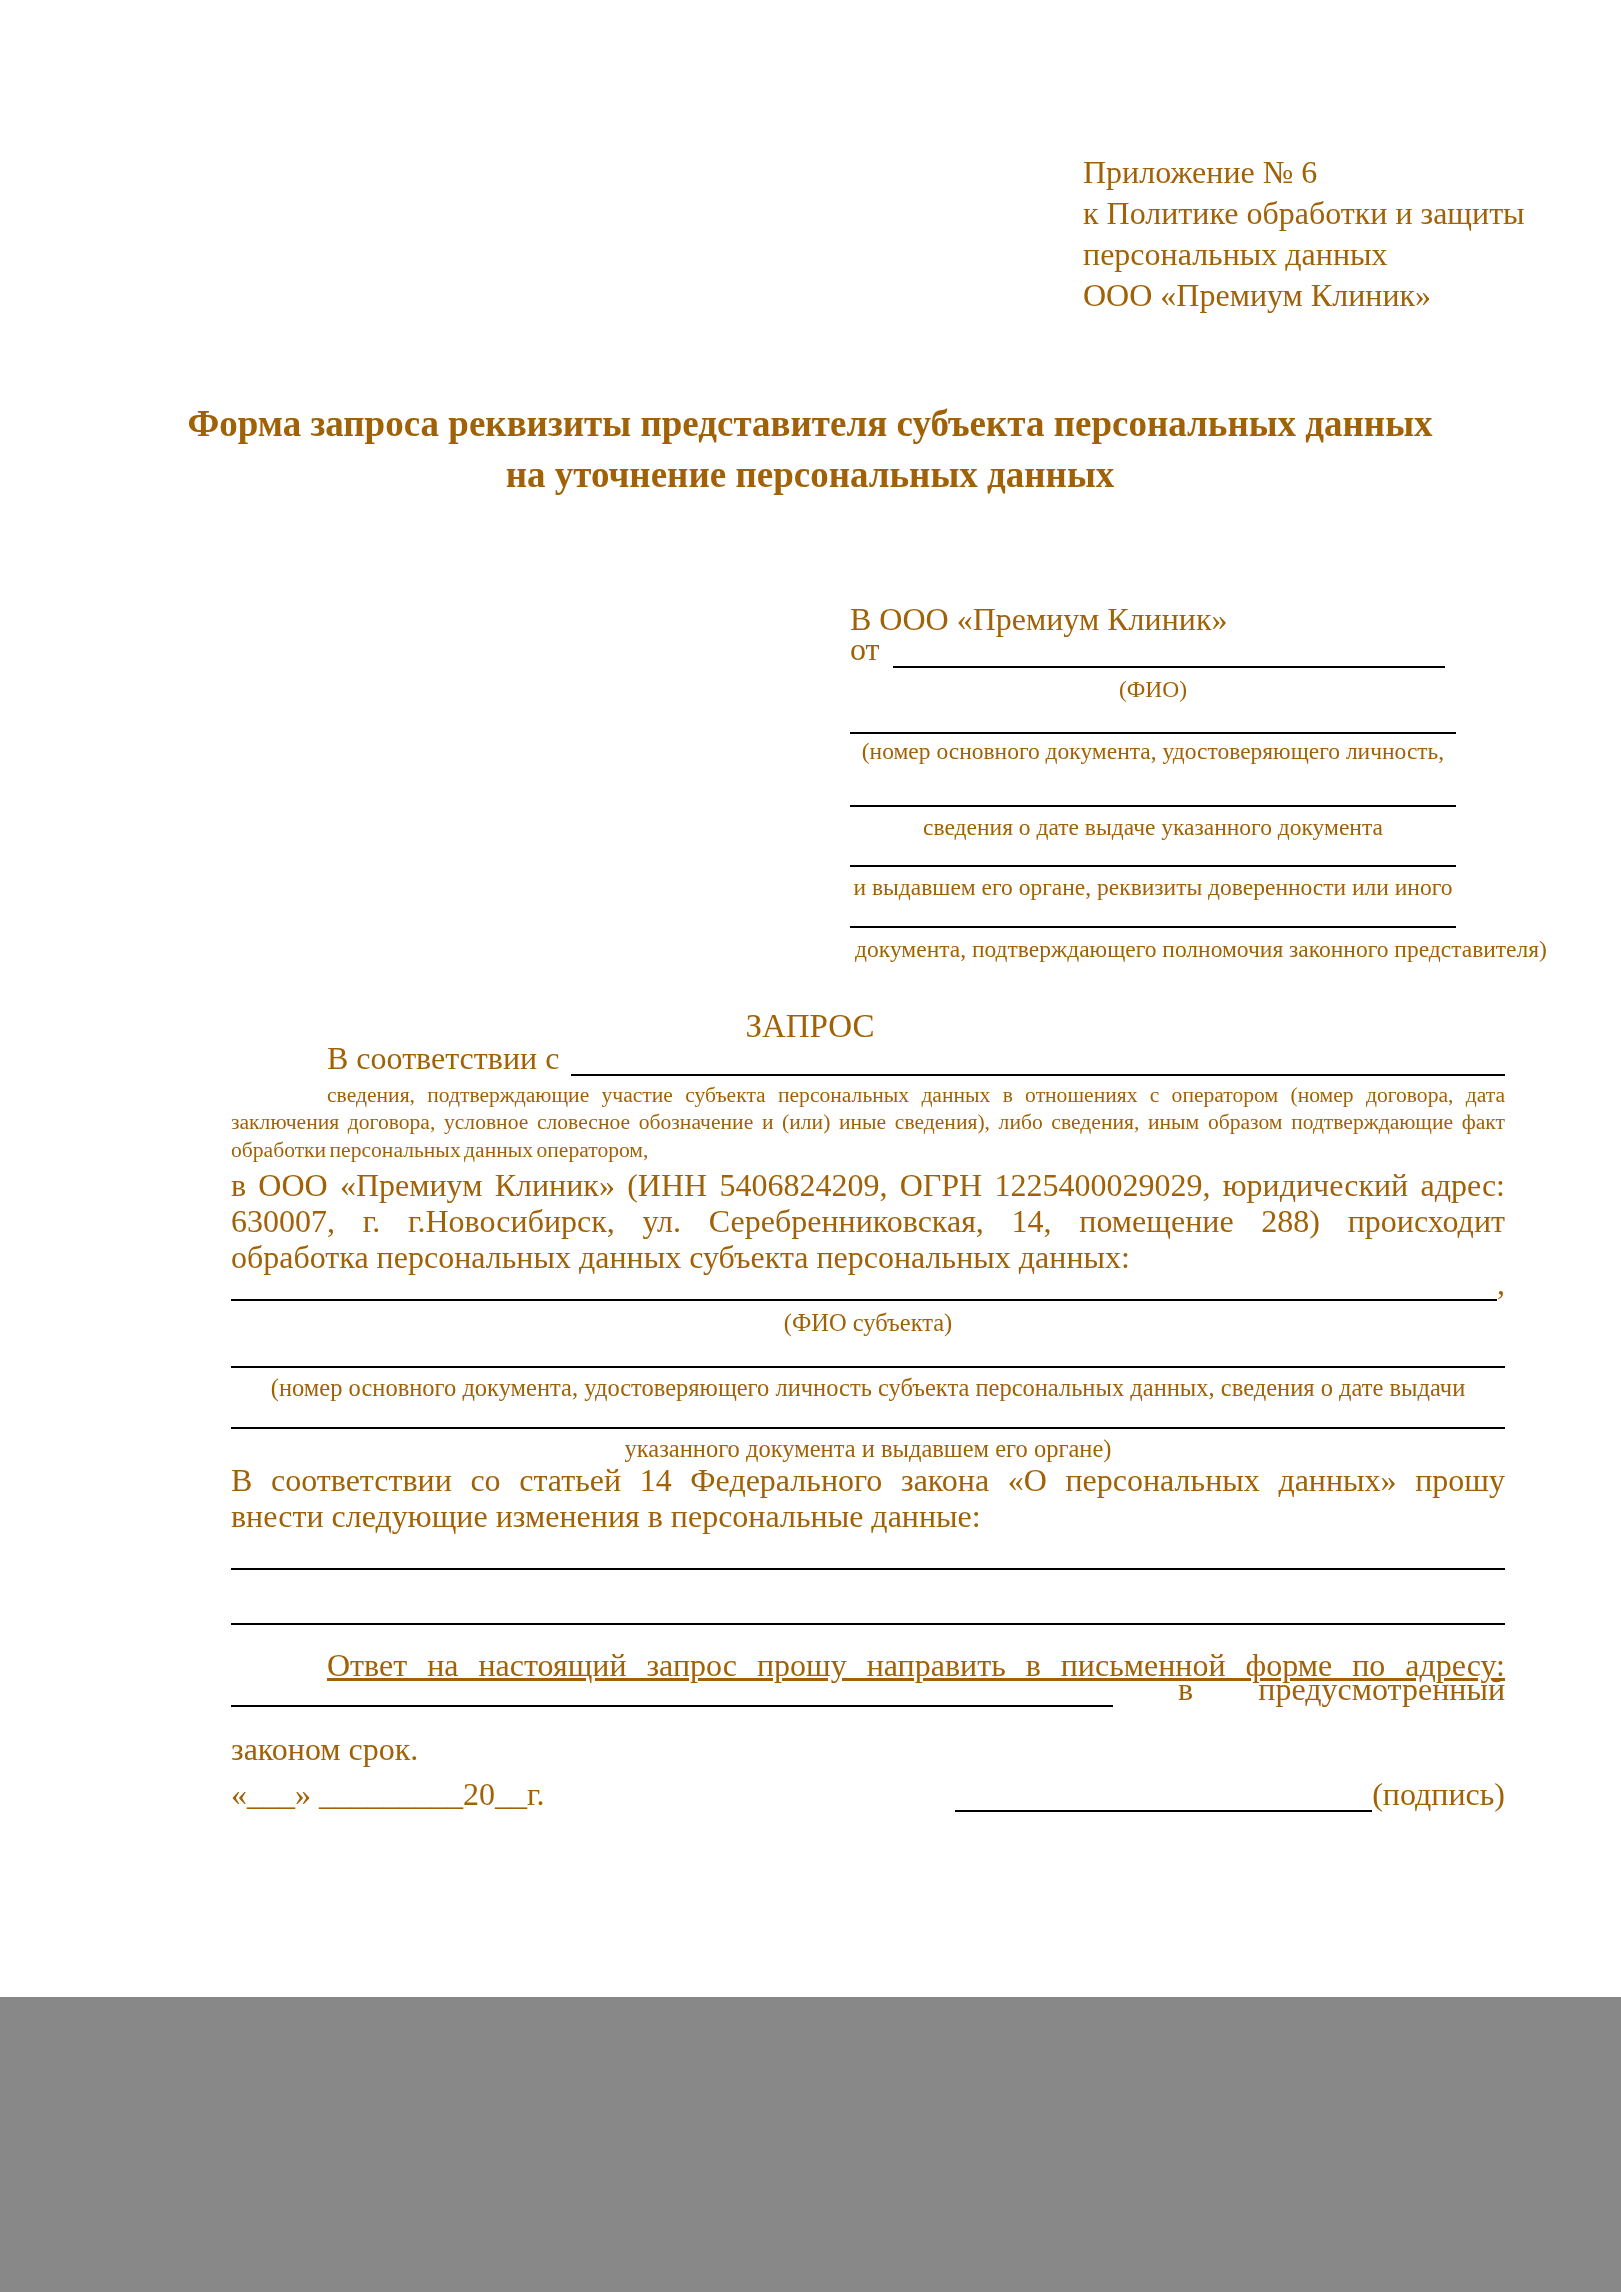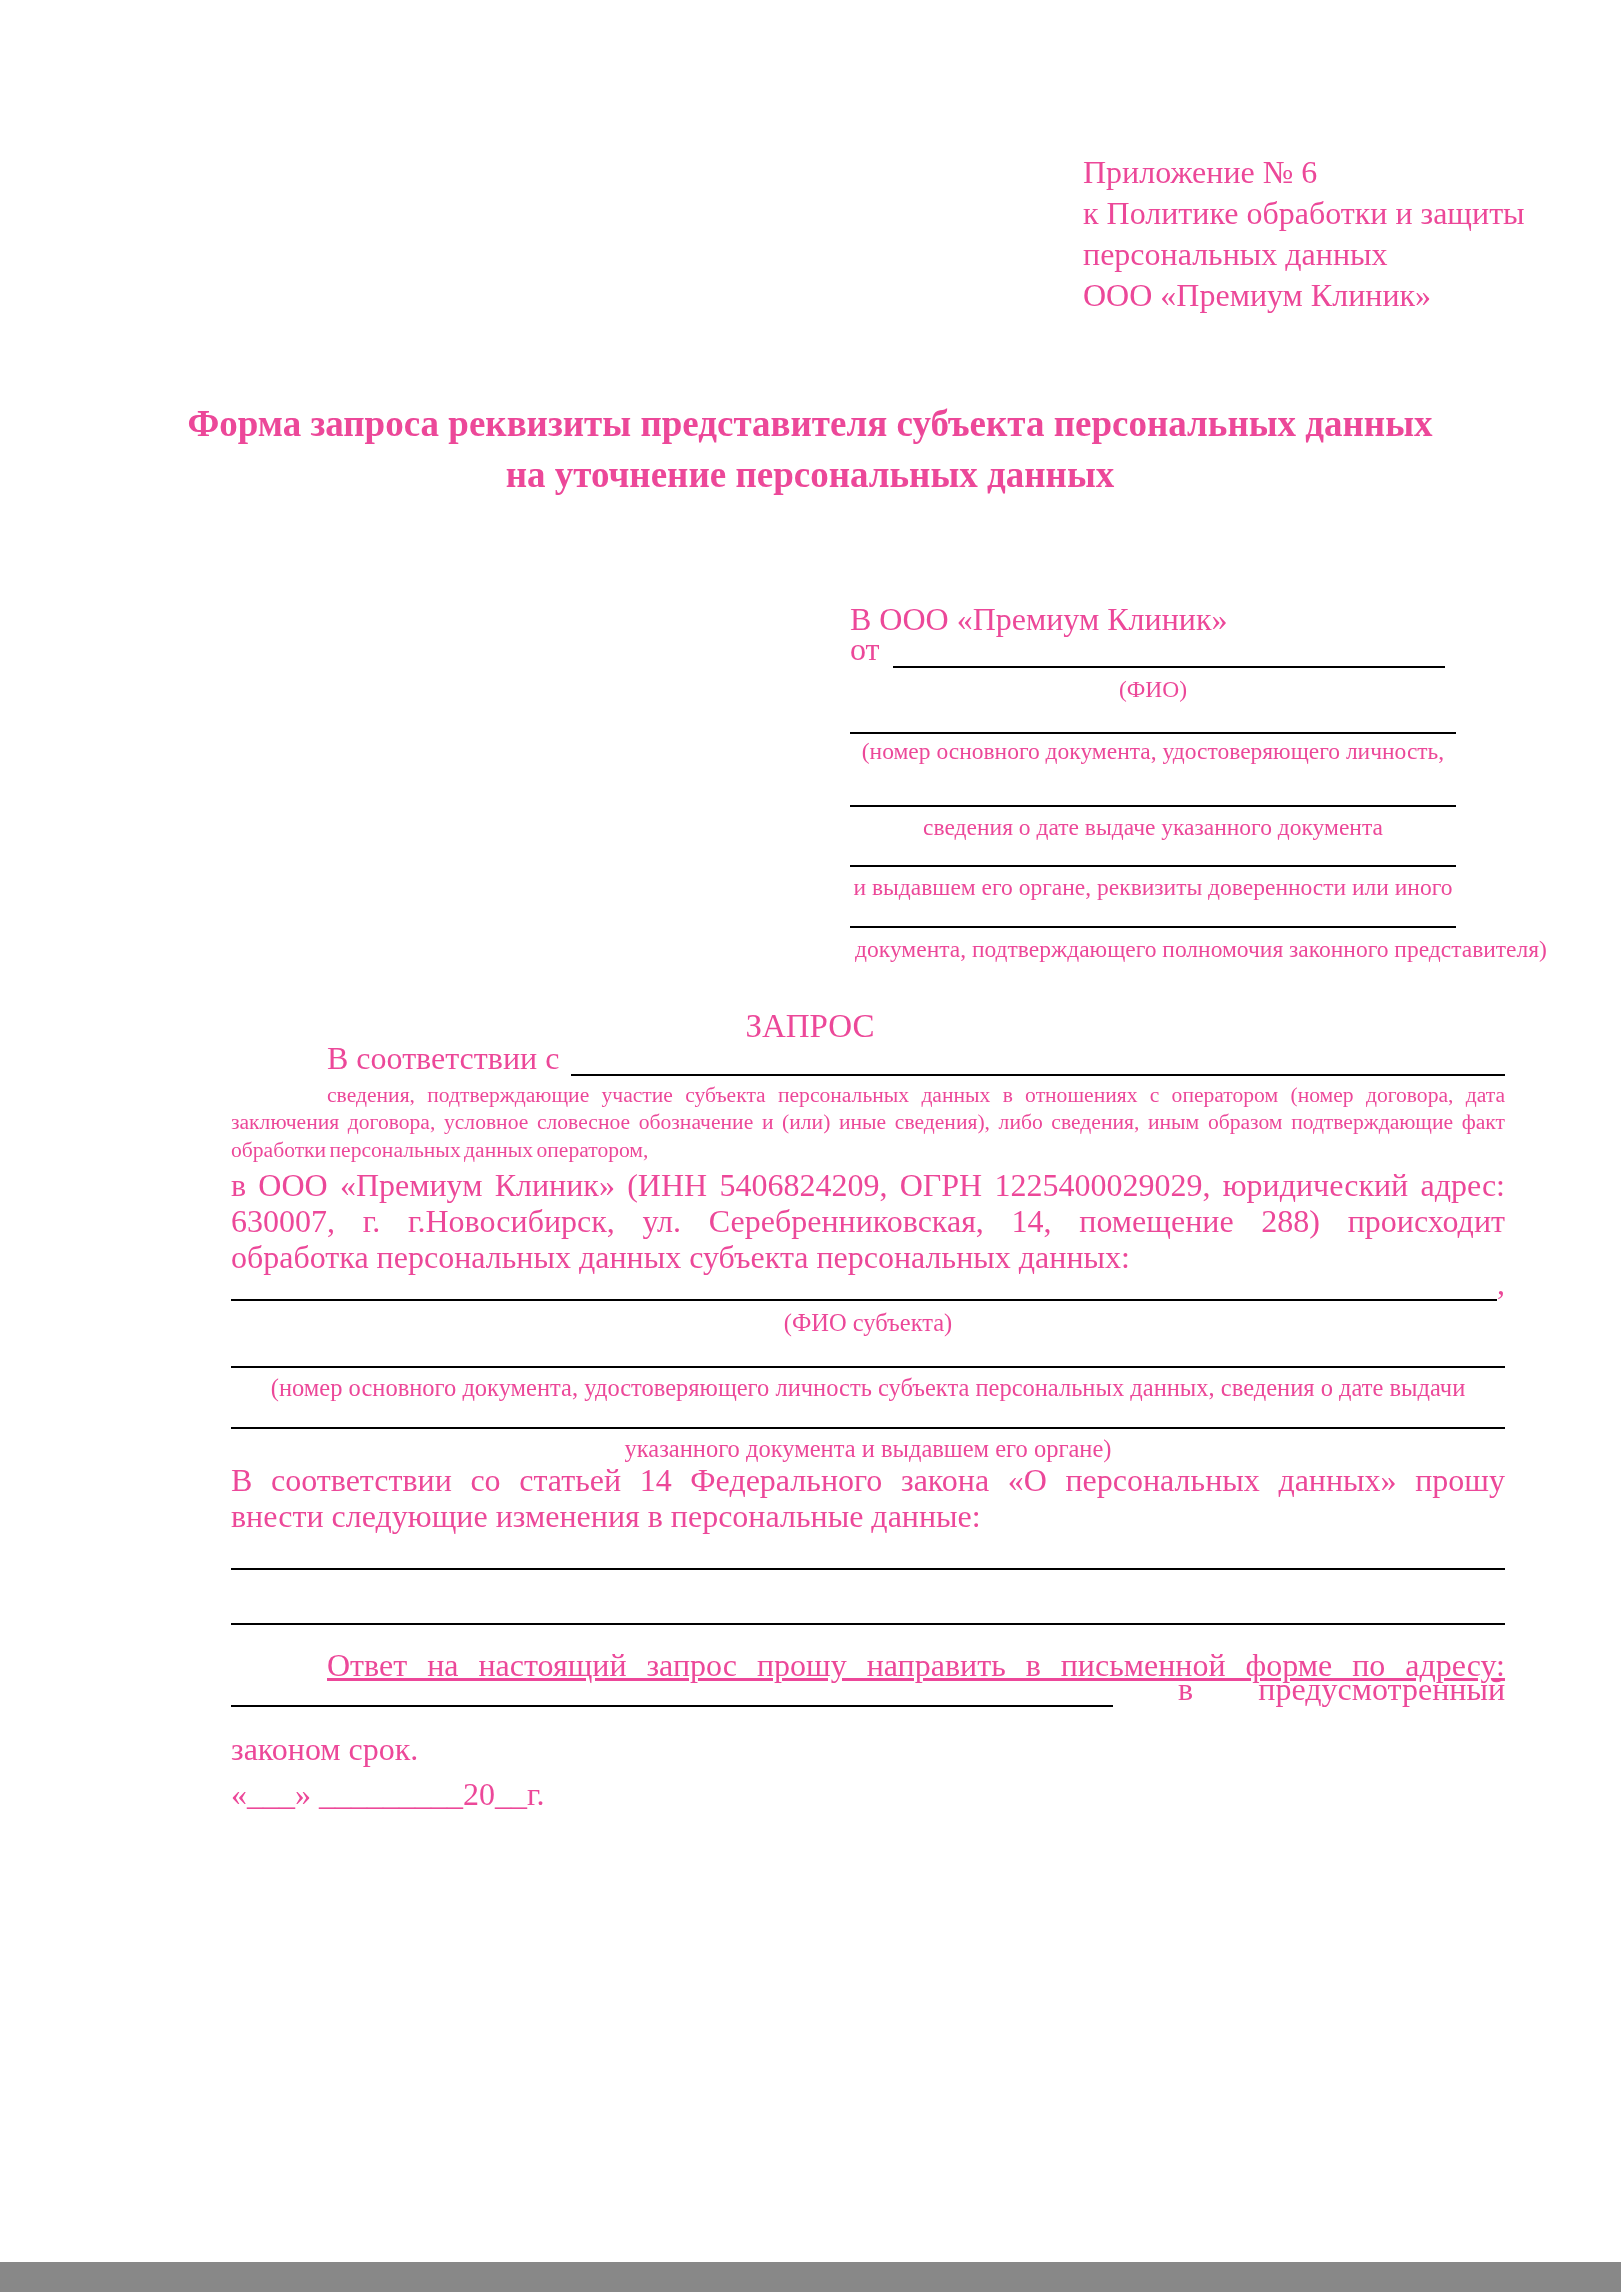--- a/index.html
+++ b/index.html
@@ -1,21 +1,21 @@
 <!DOCTYPE html>
 <html><head>
 <meta charset="utf-8">
 <style>
   html,body { margin:0; padding:0; background:#888; }
   .page {
     position:relative;
-    width:1621px; height:2262px;
+    width:1621px; height:1997px;
     margin:0 auto;
     background:#ffffff;
-    color:#ec4899;
+    color:#a16207;
     font-family:"Liberation Serif","DejaVu Serif",serif;
     overflow:hidden;
   }
   .abs { position:absolute; }
   .body-text { font-size:32px; line-height:36px; }
   .nowrap { white-space:nowrap; }
   .bold { font-weight:bold; }
   .center { text-align:center; }
   
   .jline { text-align:justify; overflow:hidden; height:36px; }
@@ -109,16 +109,20 @@
   </div>
   <div class="abs body-text" style="left:231px; top:1678px; width:1274px; height:29px; display:flex; align-items:flex-end; justify-content:space-between;">
     <span class="wline" style="width:882px; align-self:stretch;"></span>
     <span>в</span>
     <span>предусмотренный</span>
   </div>
   <div class="abs body-text nowrap" style="left:231px; top:1731px;">законом срок.</div>
 
   <div class="abs body-text" style="left:231px; top:1776px; width:1274px; display:flex; justify-content:space-between; align-items:flex-end;">
     <span class="nowrap">«___» _________20__г.</span>
+    <span style="display:flex; align-items:flex-end;">
+      <span class="wline" style="width:417px; height:32px;"></span>
+      <span class="nowrap">(подпись)</span>
+    </span>
   </div>
 
 </div>
 
 
 </body></html>

